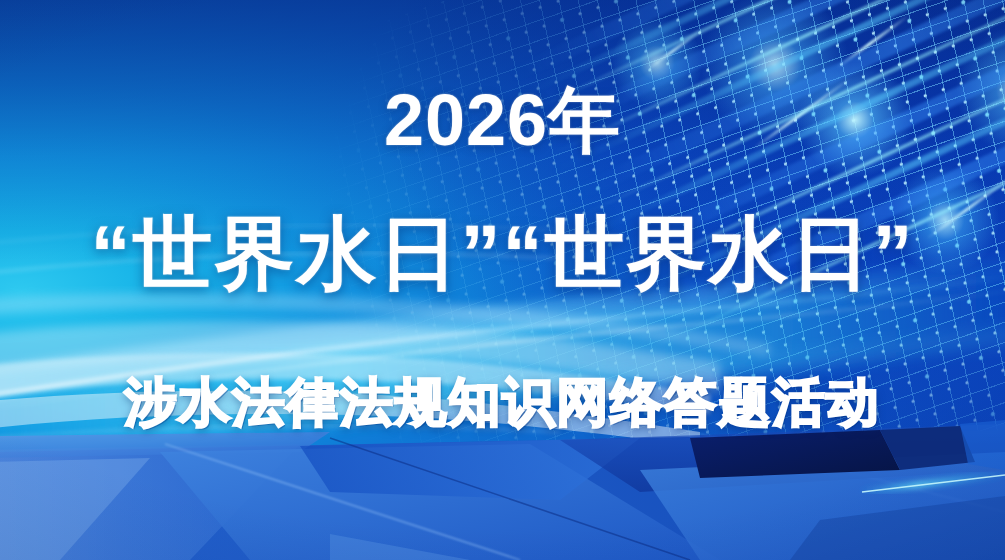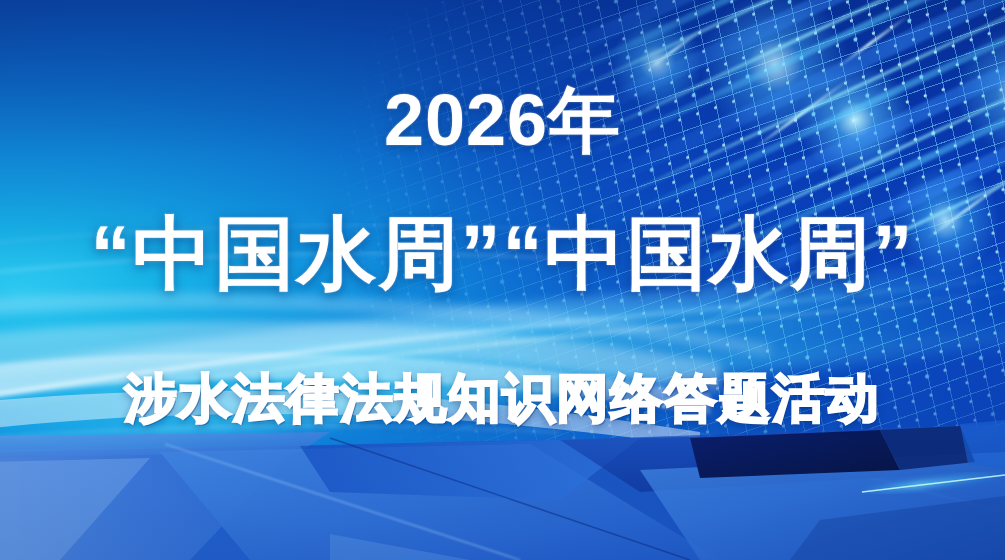--- a/index.html
+++ b/index.html
@@ -112,21 +112,21 @@
     font-size:80px;font-weight:bold;
     letter-spacing:2px;
     color:#ffffff;
     line-height:1.15;
     white-space:nowrap;
     text-shadow:0 3px 12px rgba(0,40,110,.5), 0 0 2px rgba(255,255,255,.55);
   }
   .line-sub{
     position:absolute;left:0;right:0;top:372px;
     text-align:center;
-    font-family:Liberation Mono, monospace;
+    font-family:Liberation Serif, serif;
     font-size:52px;font-weight:bold;
     letter-spacing:2px;
     line-height:1.2;
     white-space:nowrap;
     color:#ffffff;
     -webkit-text-stroke:2.6px #ffffff;
     text-shadow:
       0 0 1px #ffffff,
       0 3px 8px rgba(0,35,100,.55),
       2px 2px 0 rgba(0,60,150,.35);
@@ -304,18 +304,18 @@
     <path d="M 820,520 L 1005,496 L 1005,560 L 790,560 Z" fill="#15439f" opacity=".45"></path>
 
     <path d="M 330,534 L 470,560 L 330,560 Z" fill="#5f9ae6" opacity=".35"></path>
   </svg>
 
   <div class="layer vignette"></div>
 
   <div class="text-layer">
     <div class="line-year">2026年</div>
 
-    <div class="line-main">“中国水周”“中国水周”</div>
+    <div class="line-main">“世界水日”“世界水日”</div>
 
     <div class="line-sub">涉水法律法规知识网络答题活动</div>
   </div>
 
 </div>
 
 </body></html>

